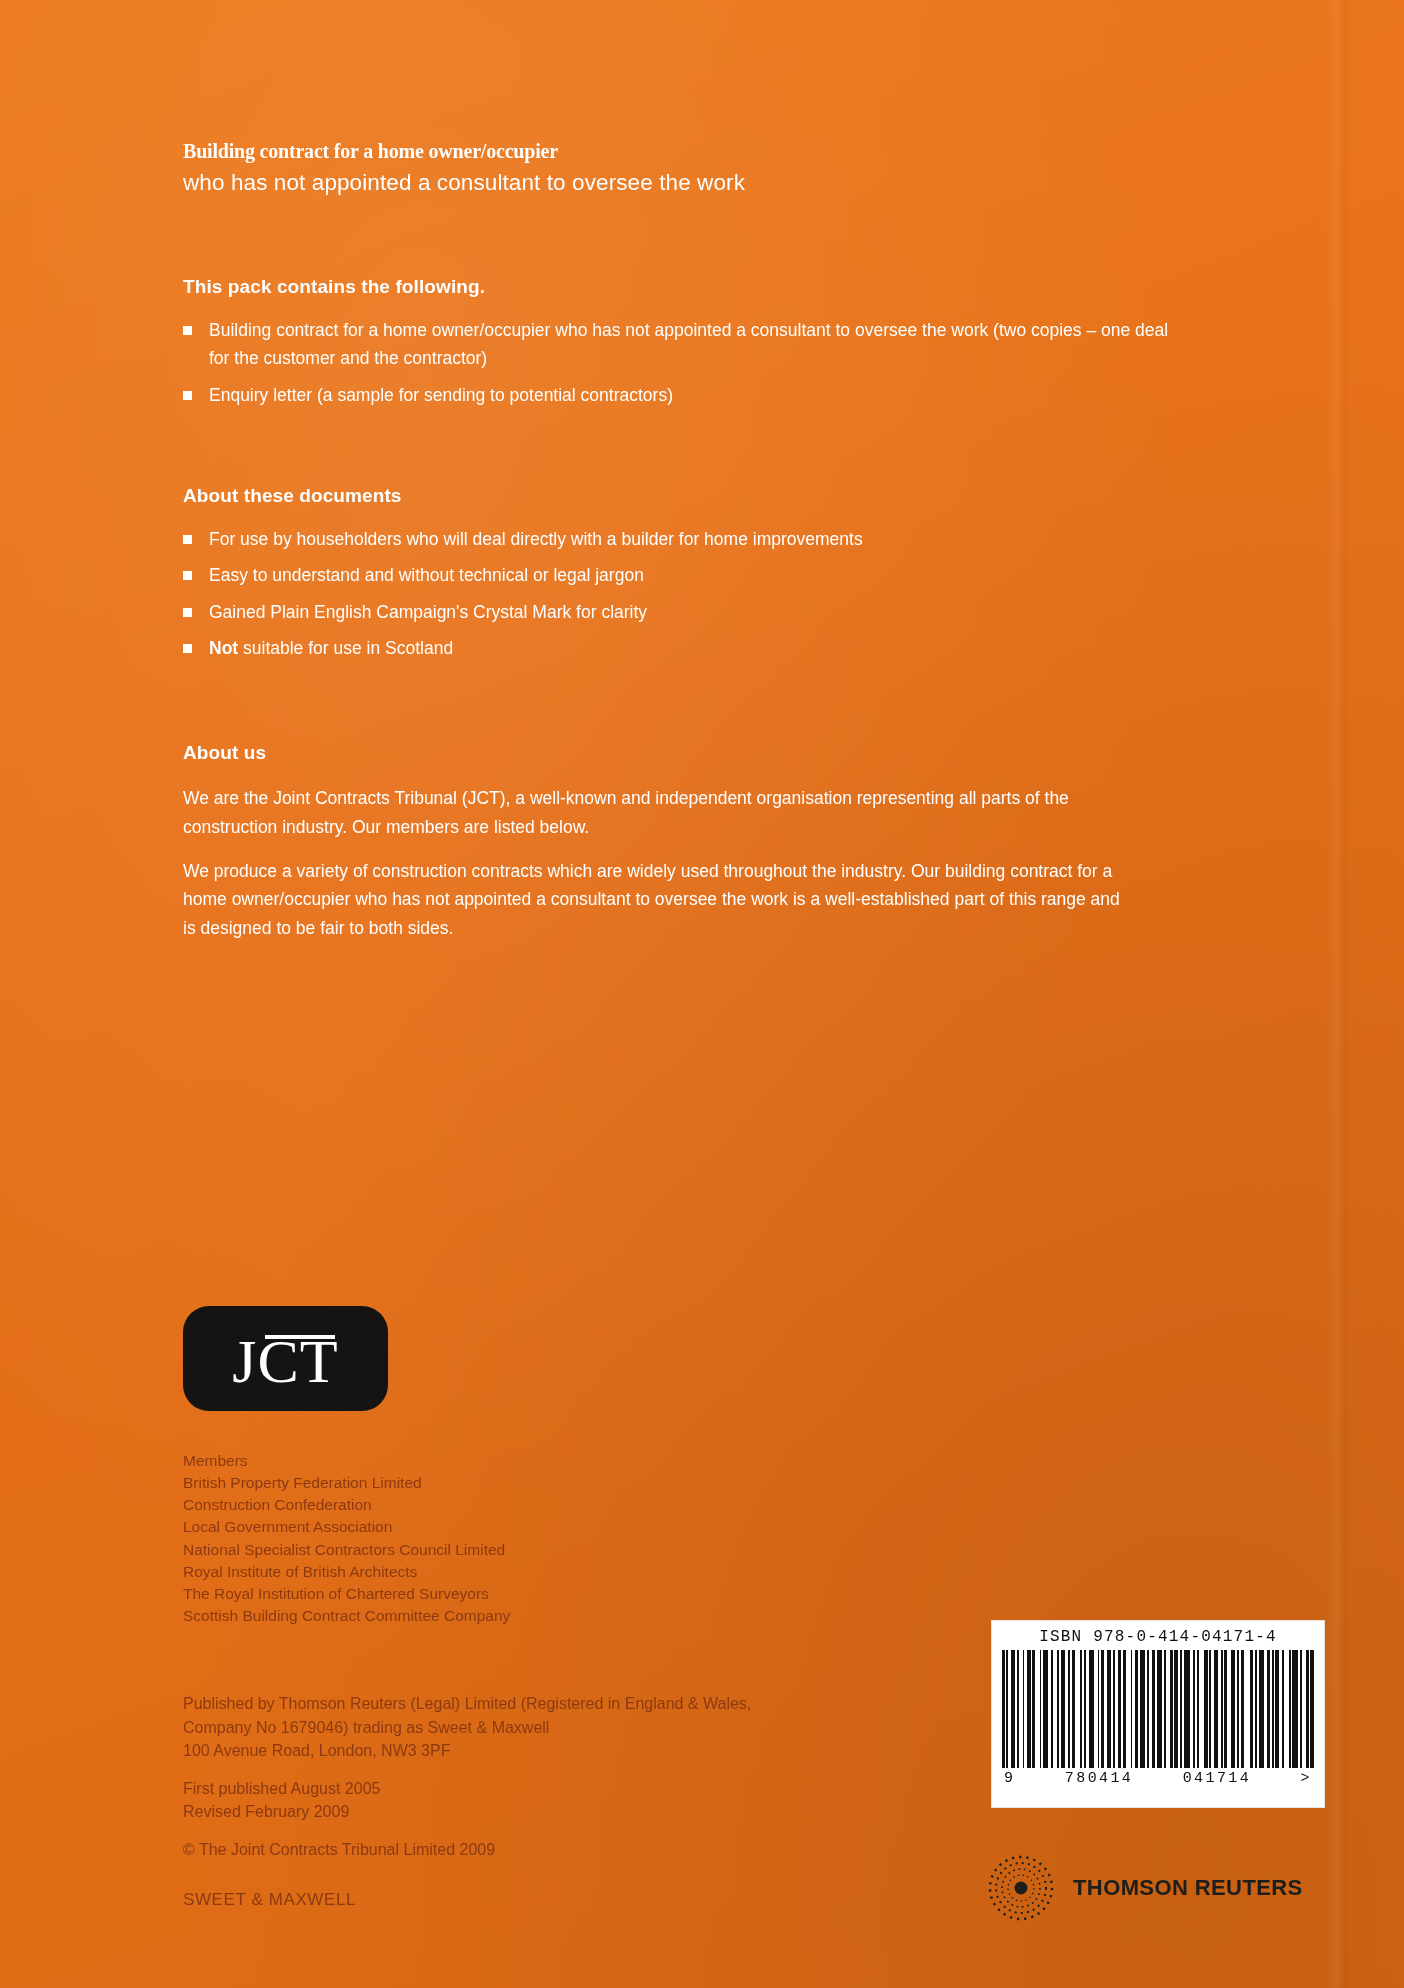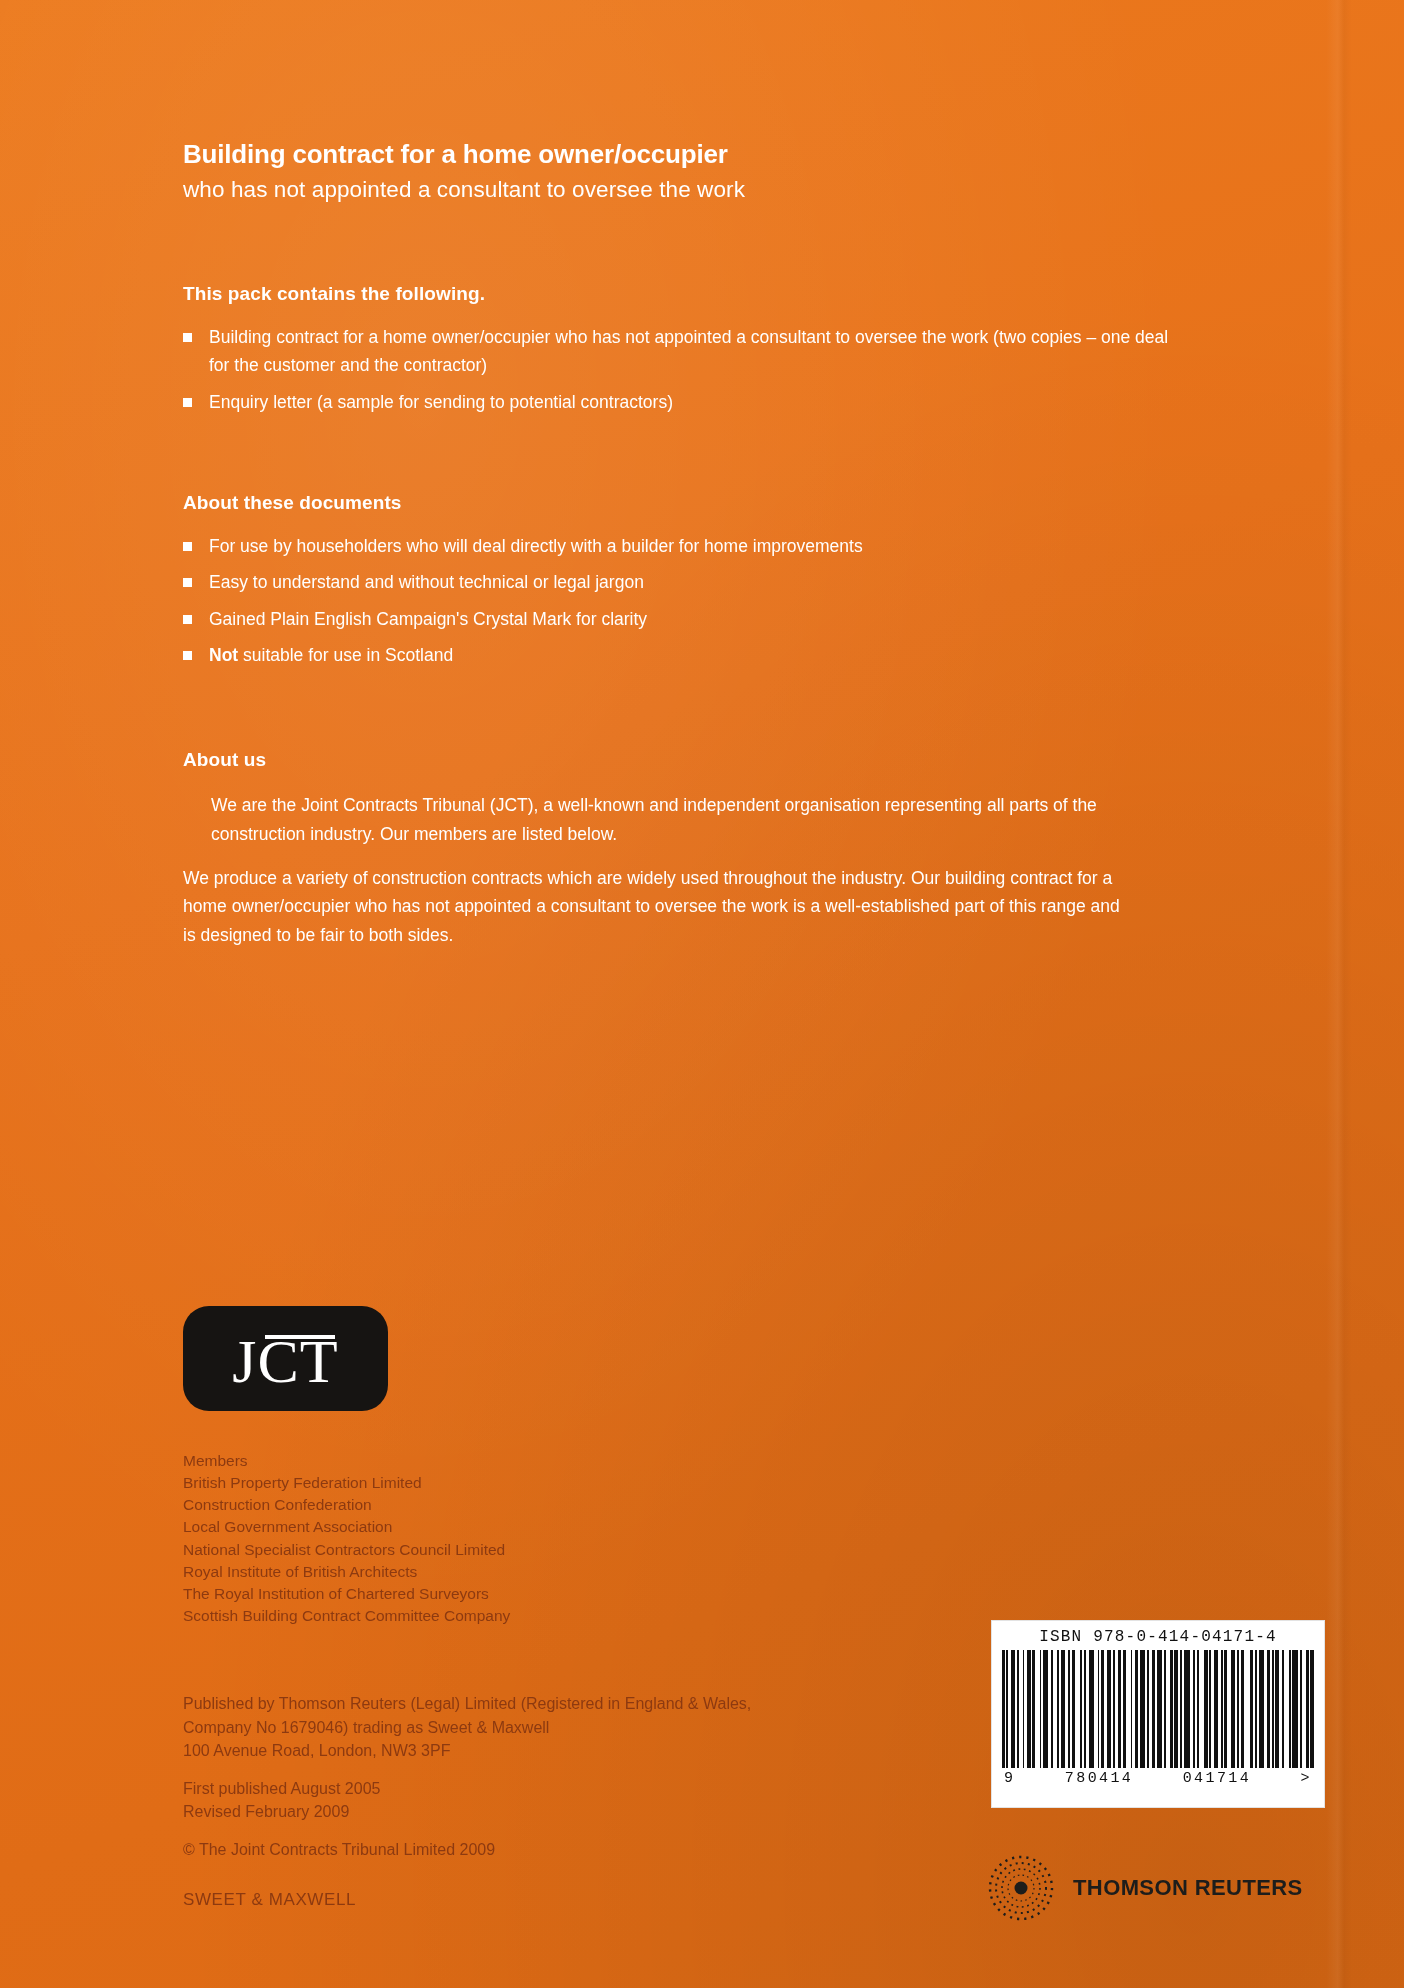--- a/index.html
+++ b/index.html
@@ -44,25 +44,26 @@
   }
 
   .content {
     position: absolute;
     left: 183px;
     top: 140px;
     width: 1010px;
   }
 
   h1.title {
-    font-size: 26px;
+    font-size: 20px;
     font-weight: bold;
     letter-spacing: -0.2px;
     margin: 0 0 6px 0;
     line-height: 1.15;
+    font-family: Liberation Serif, serif;
   }
   .subtitle {
     font-size: 22.5px;
     font-weight: normal;
     margin: 0;
     line-height: 1.2;
     letter-spacing: 0.1px;
   }
 
   h2.section-head {
@@ -98,21 +99,21 @@
     display: block;
   }
   ul.bullets li b { font-weight: bold; }
 
   .para {
     font-size: 17.5px;
     line-height: 1.62;
     margin: 16px 0 0 0;
     max-width: 945px;
   }
-  .para.first { margin-top: 20px; margin-left: 28px; }
+  .para.first { margin-top: 20px; }
 
   
   .jct-logo {
     position: absolute;
     left: 183px;
     top: 1306px;
     width: 205px;
     height: 105px;
     background: #161412;
     border-radius: 26px;

